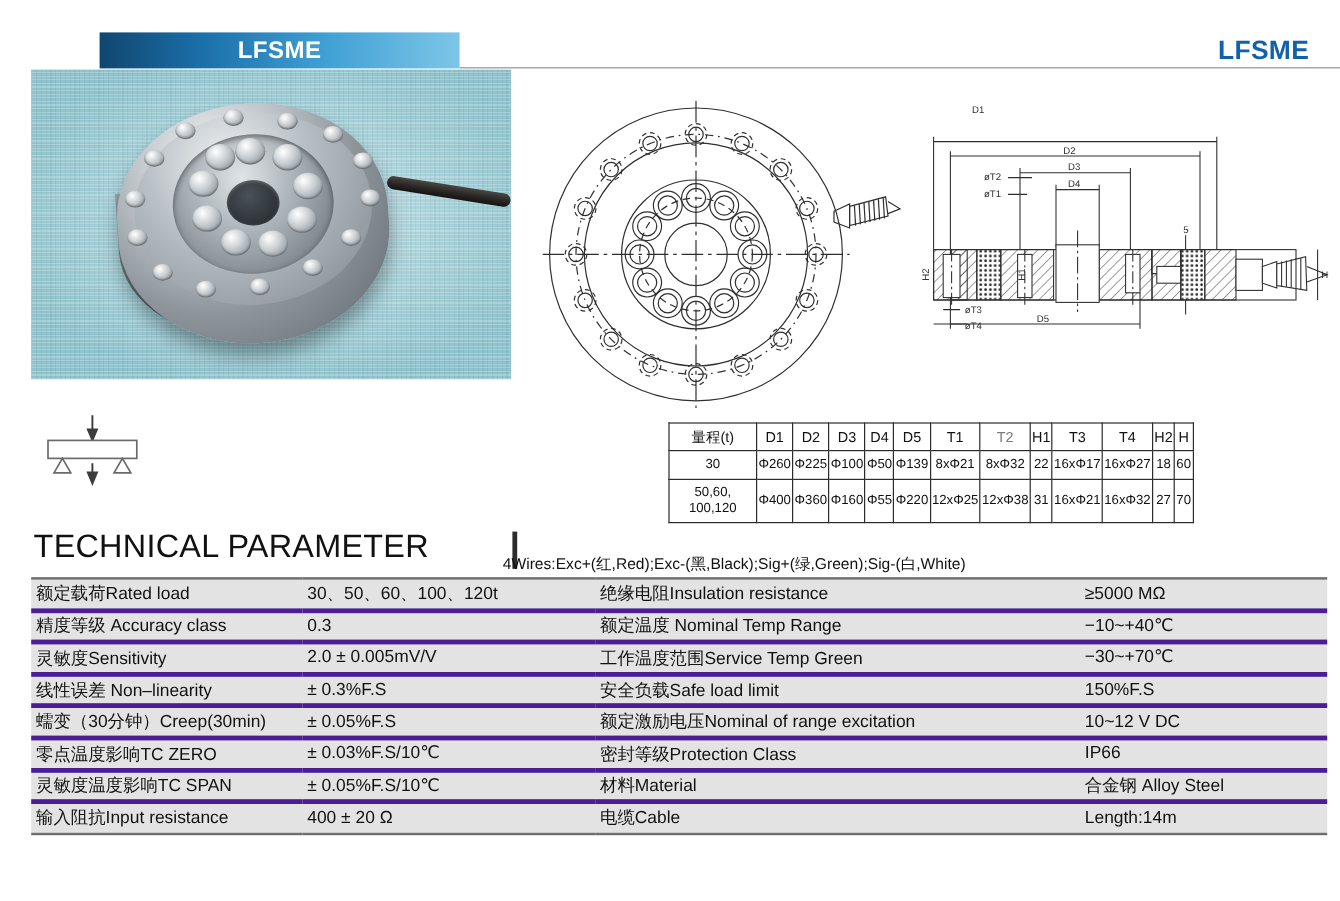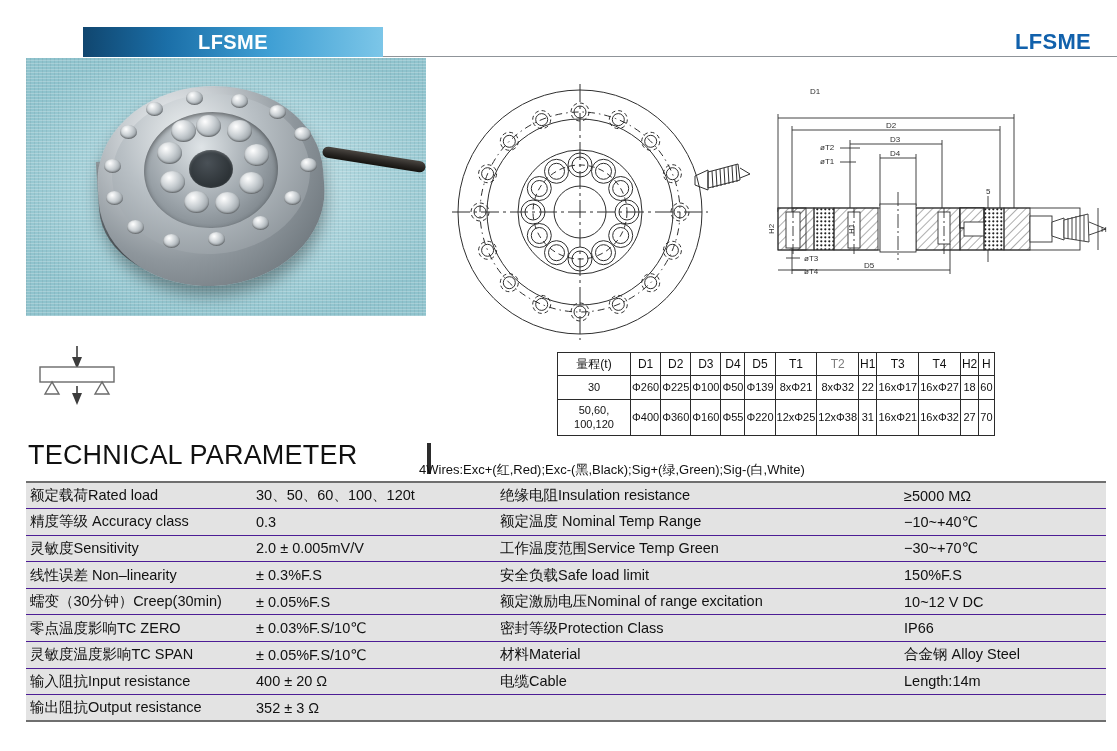--- a/index.html
+++ b/index.html
@@ -119,21 +119,21 @@
   }
 
   
   #spec{
     position:absolute;left:26px;top:481px;width:1064px;
     border-collapse:collapse;table-layout:fixed;
     background:#e3e3e3;font-size:14.5px;color:#111;
   }
   #spec tr{height:26.6px;}
   #spec td{
-    border-top:1px solid #9a9a9a;border-bottom:1px solid #4c1d95;
+    border-top:1px solid #9a9a9a;border-bottom:4px solid #4c1d95;
     padding:0 0 0 4px;vertical-align:middle;white-space:nowrap;overflow:hidden;
   }
   #spec tr:first-child td{border-top:2px solid #6f6f6f;}
   #spec tr:last-child td{border-bottom:2px solid #6f6f6f;}
   .c-l-label{width:222px;}
   .c-l-value{width:240px;}
   .c-r-label{width:400px;padding-left:12px;}
   .c-r-value{width:202px;}
   .spec-empty{color:#e3e3e3;}
 </style>
@@ -488,20 +488,14 @@
       <td class="c-l-value">± 0.05%F.S/10℃</td>
       <td class="c-r-label">材料Material</td>
       <td class="c-r-value">合金钢 Alloy Steel</td>
     </tr>
     <tr>
       <td class="c-l-label">输入阻抗Input resistance</td>
       <td class="c-l-value">400 ± 20 Ω</td>
       <td class="c-r-label">电缆Cable</td>
       <td class="c-r-value">Length:14m</td>
     </tr>
-    <tr>
-      <td class="c-l-label">输出阻抗Output resistance</td>
-      <td class="c-l-value">352 ± 3 Ω</td>
-      <td class="c-r-label spec-empty"></td>
-      <td class="c-r-value spec-empty"></td>
-    </tr>
   </tbody>
 </table>
 
 </body></html>

